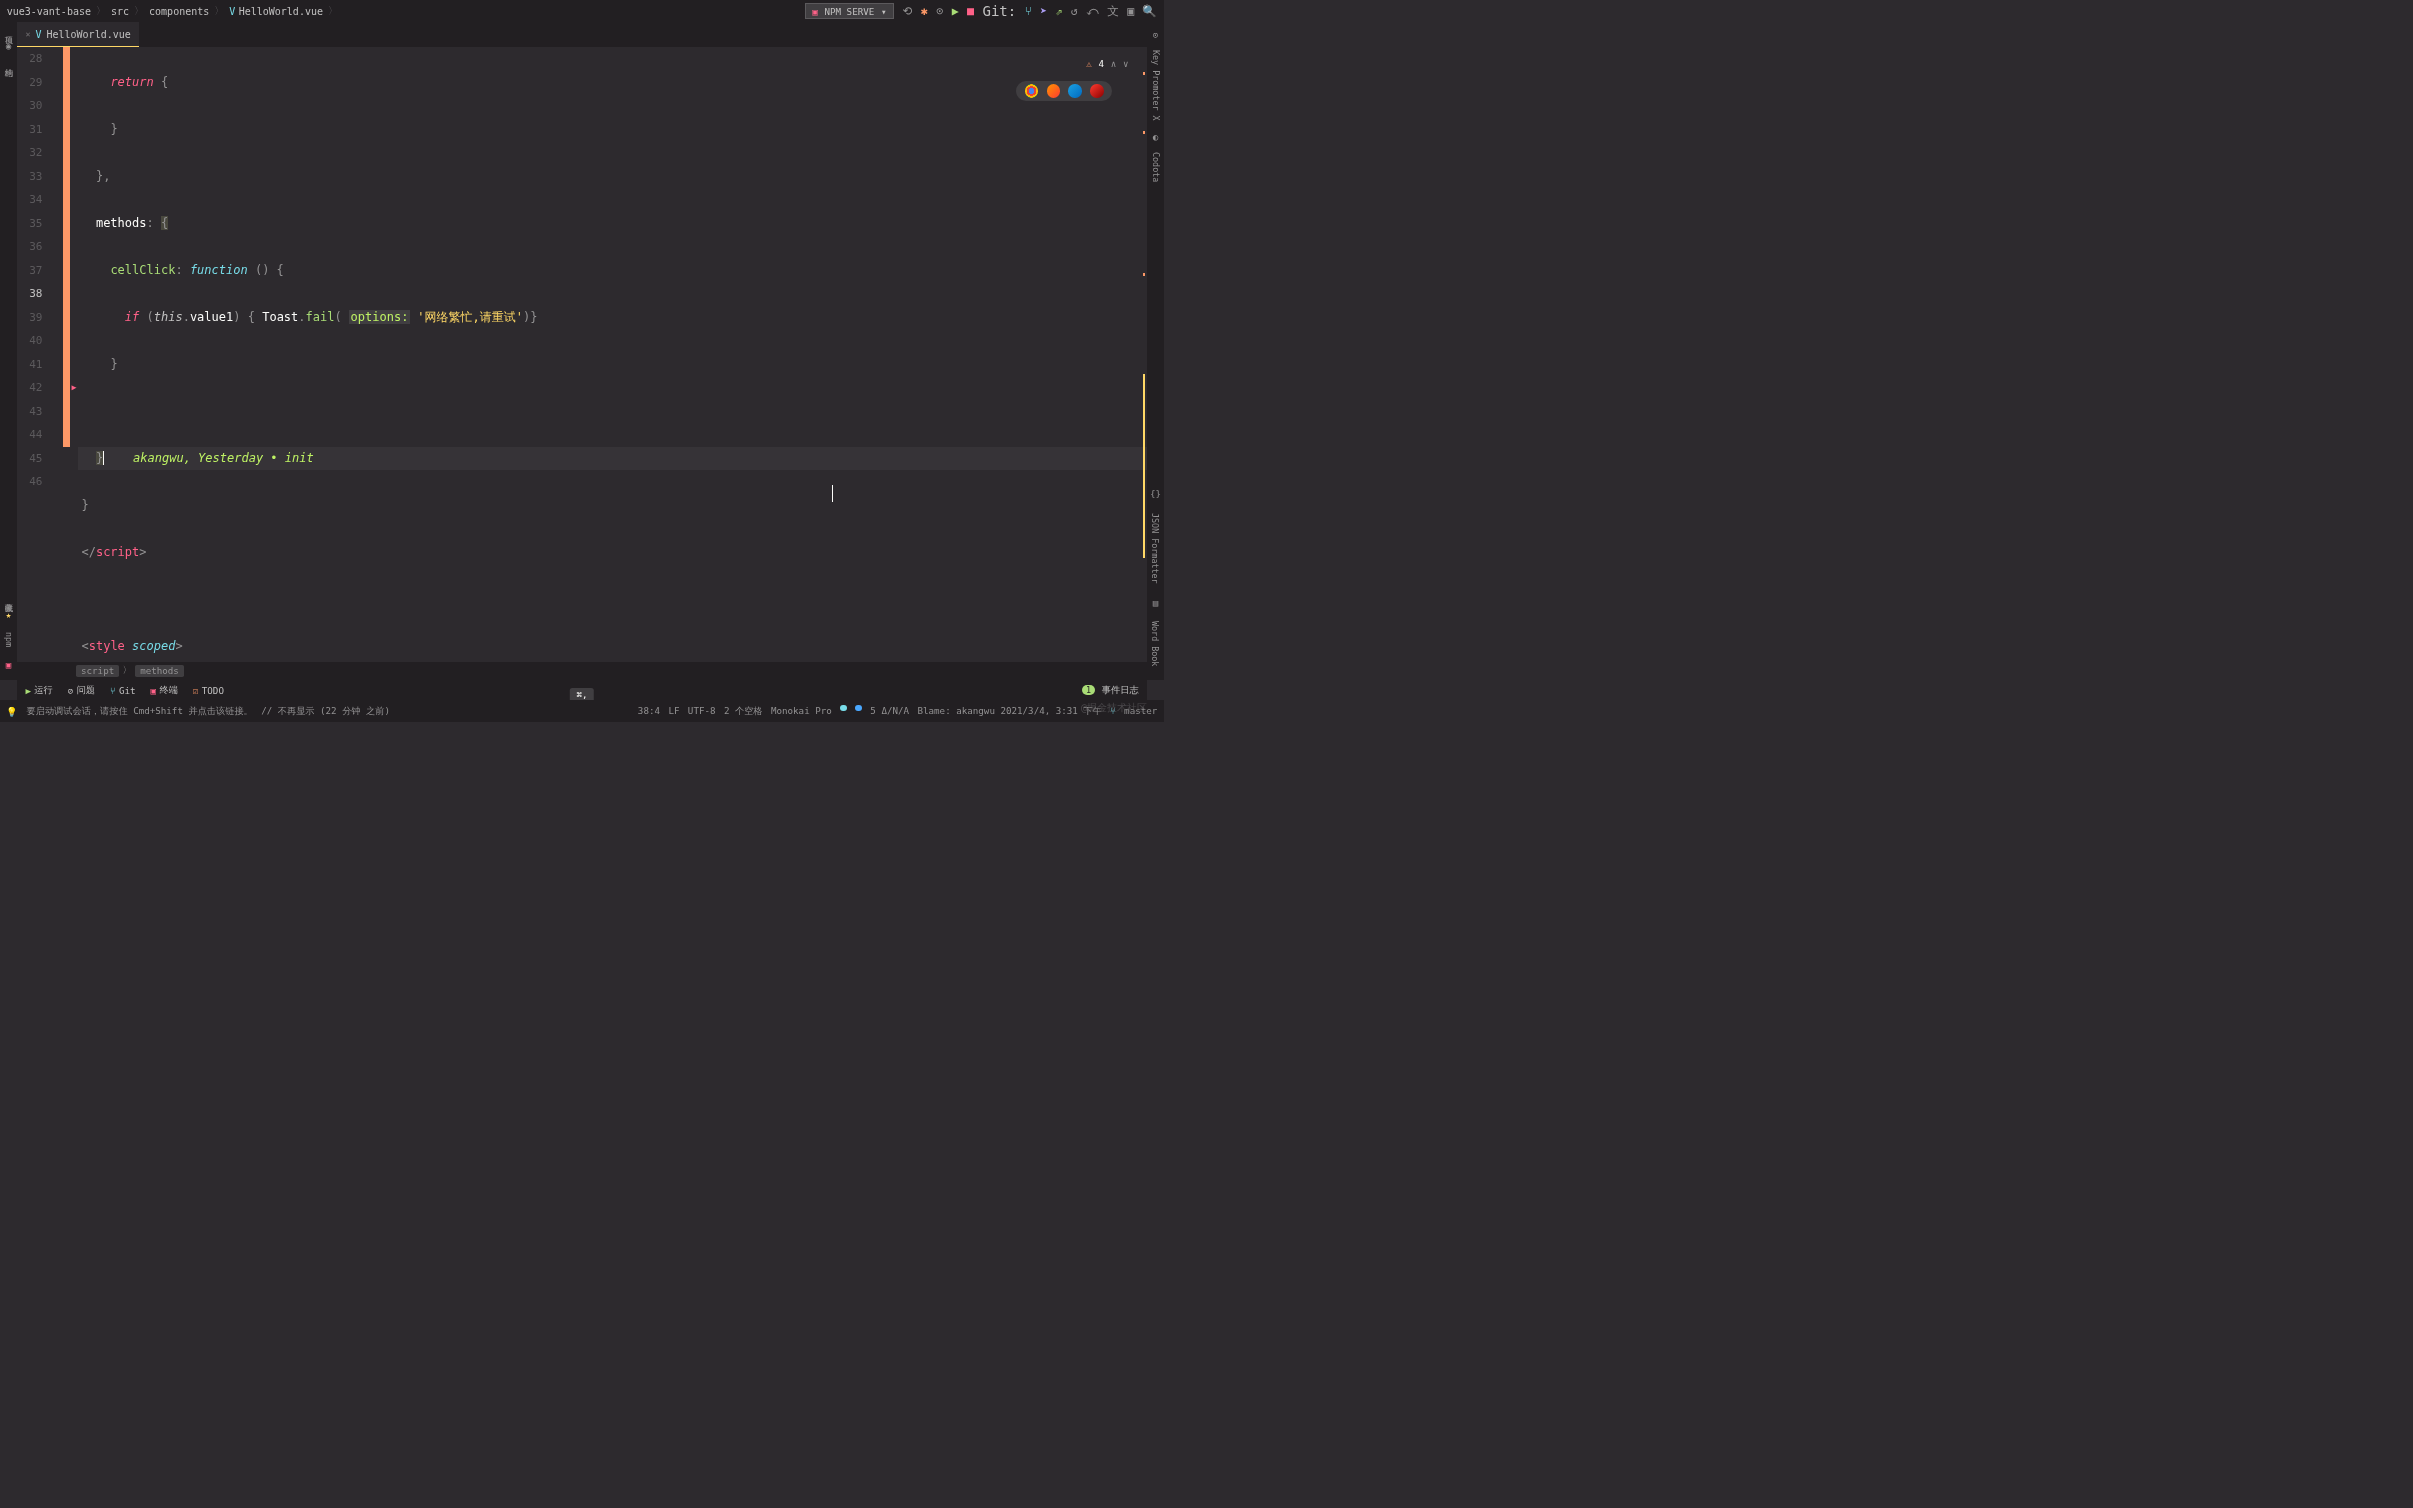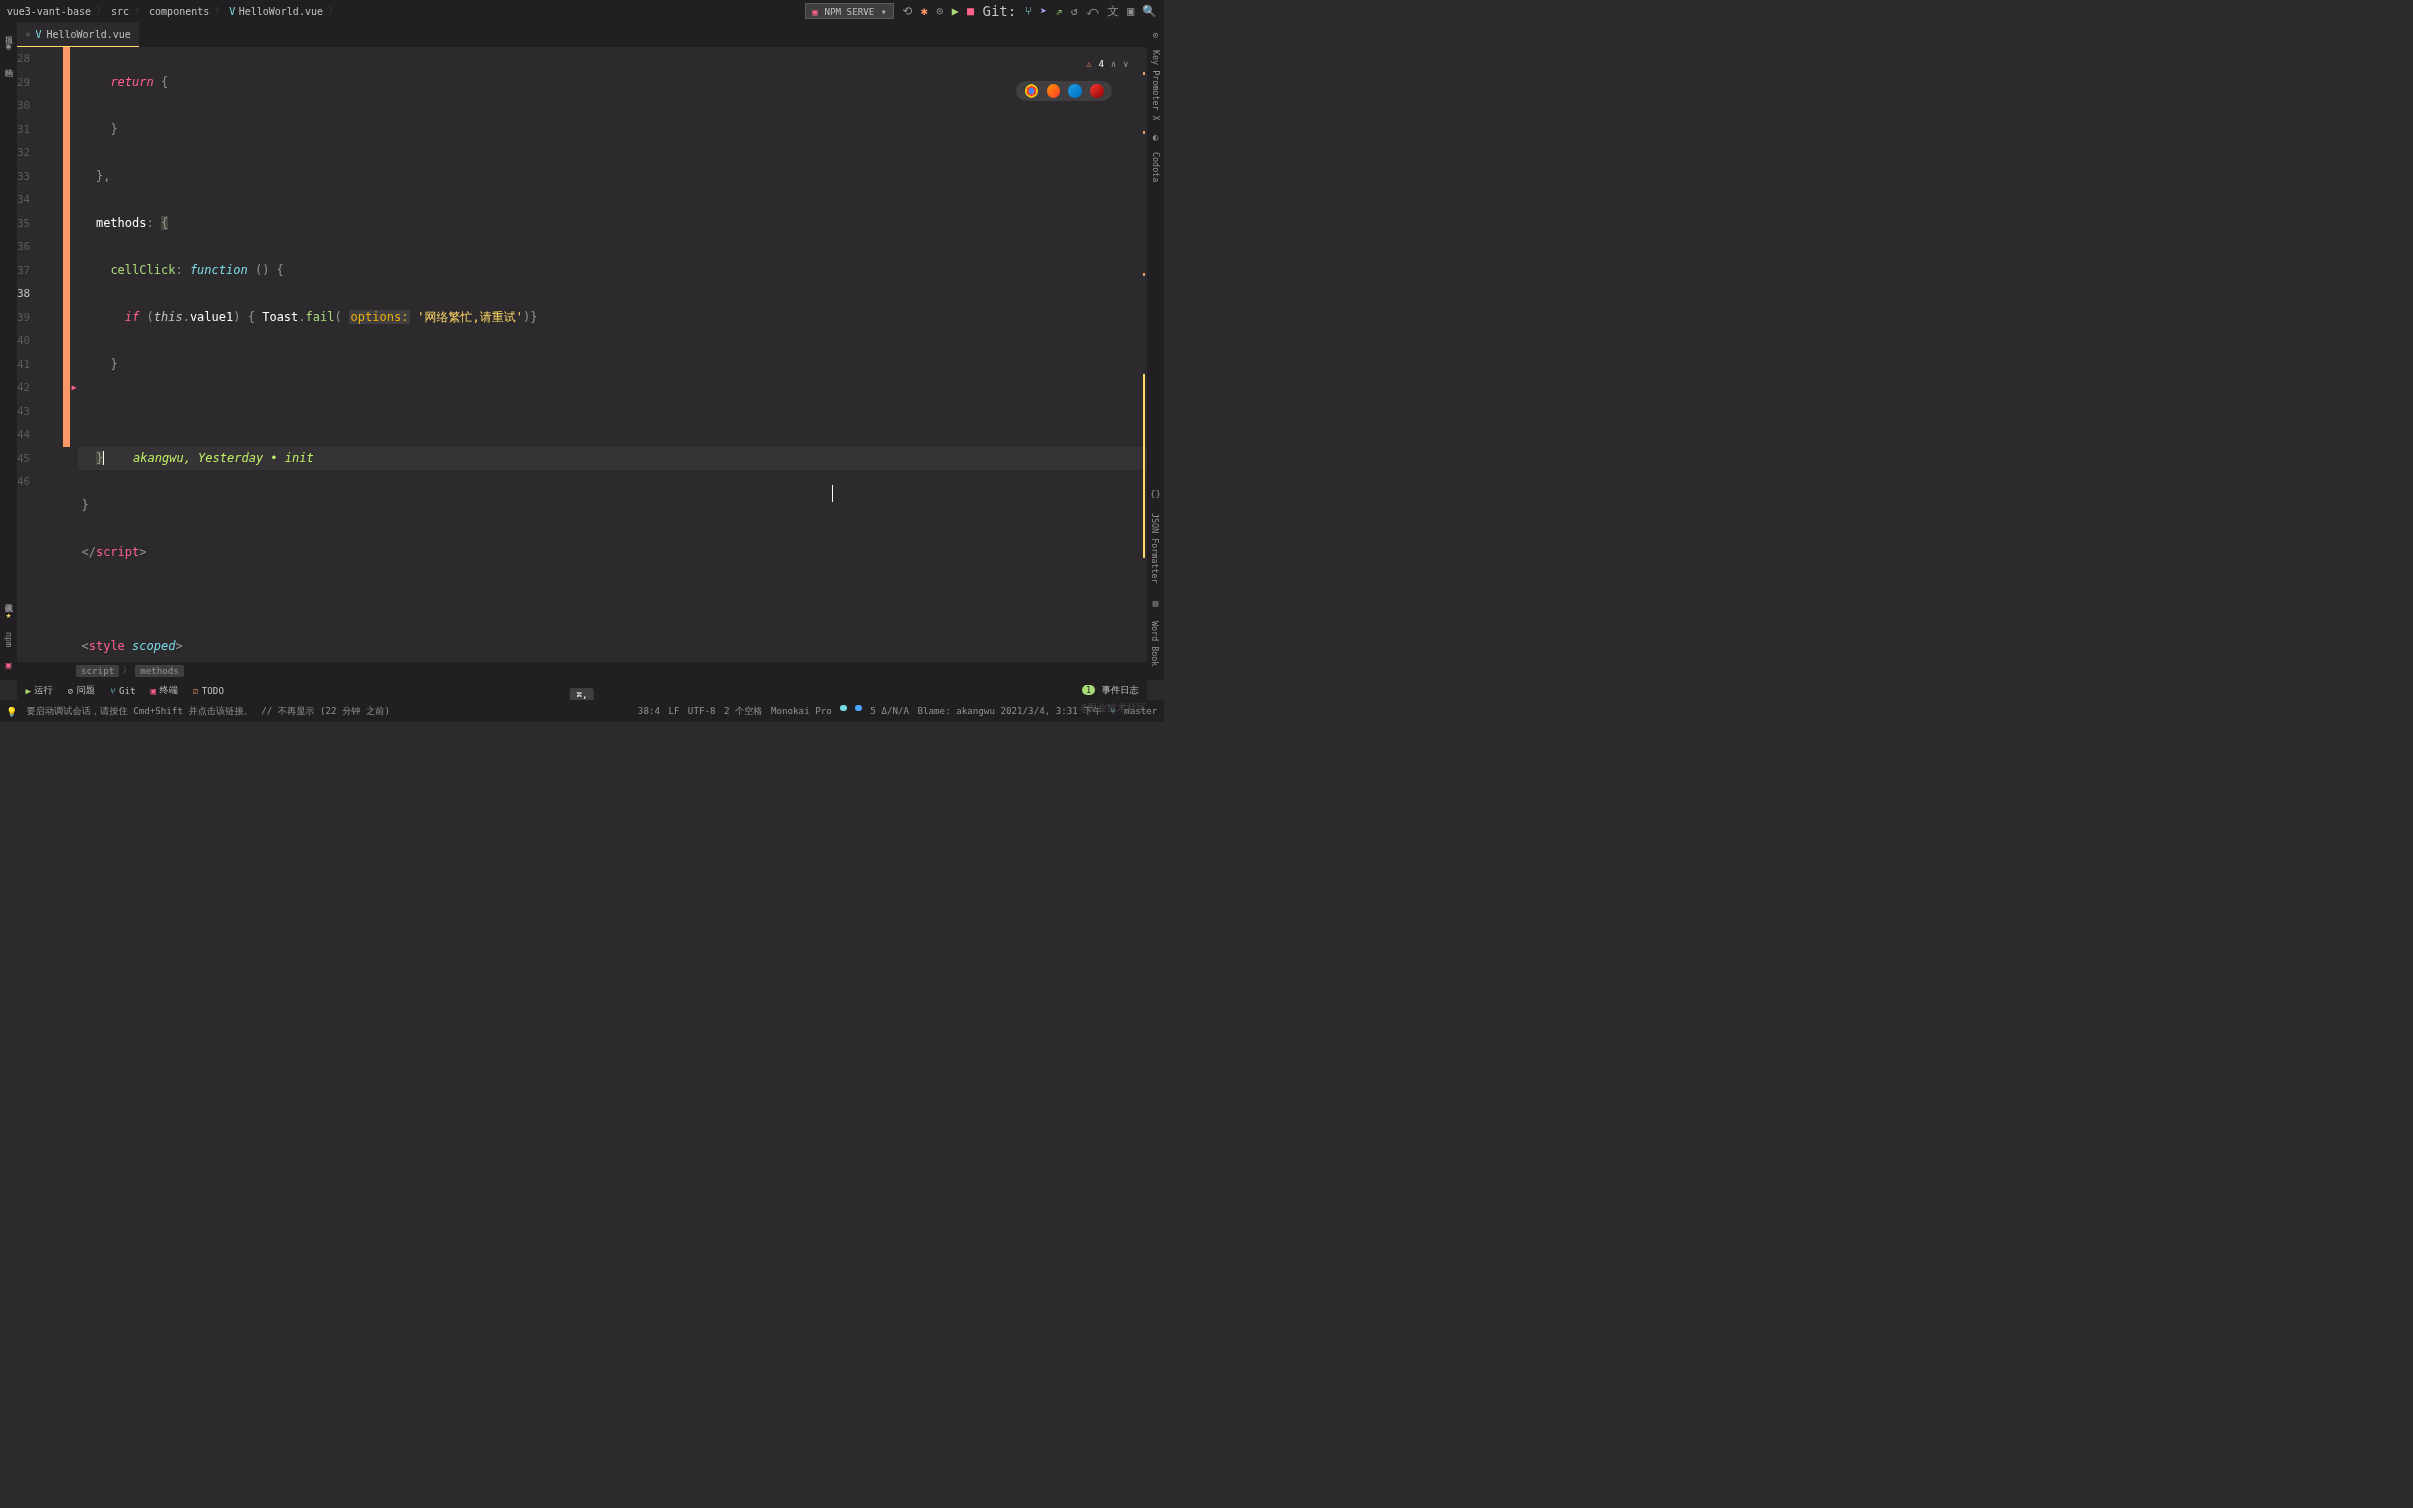--- a/index.html
+++ b/index.html
@@ -147,21 +147,21 @@
   left: 17px;
   top: 47px;
   right: 17px;
   bottom: 42px;
   background: #2d2a2e;
   display: flex;
 }
 .gutter {
   width: 46px;
   background: #2d2a2e;
-  text-align: left;
+  text-align: center;
   padding-right: 8.4px;
   color: #5b595c;
   font-size: 11px;
   line-height: 23.5px;
 }
 .gutter .ln { height: 23.5px; }
 .change-marker {
   width: 6.7px;
   background: #2d2a2e;
 }
@@ -206,21 +206,21 @@
 .k-prop { color: #fcfcfa; }
 .k-string { color: #ffd866; }
 .k-func { color: #78dce8; font-style: italic; }
 .k-funcname { color: #a9dc76; }
 .k-this { color: #c1c0c0; font-style: italic; }
 .k-method { color: #a9dc76; }
 .k-tag { color: #ff6188; }
 .k-tagpunc { color: #939293; }
 .k-attr { color: #78dce8; font-style: italic; }
 .k-comment { color: #bef264; font-style: italic; }
-.hint-box { background: #403e41; color: #eab308; padding: 0 1.7px; border-radius: 0; }
+.hint-box { background: #403e41; color: #bef264; padding: 0 1.7px; border-radius: 0; }
 
 
 .editor-overlay-tr {
   position: absolute;
   top: 5px;
   right: 18.4px;
   display: flex;
   align-items: center;
   gap: 6.7px;
   font-size: 9.2px;

